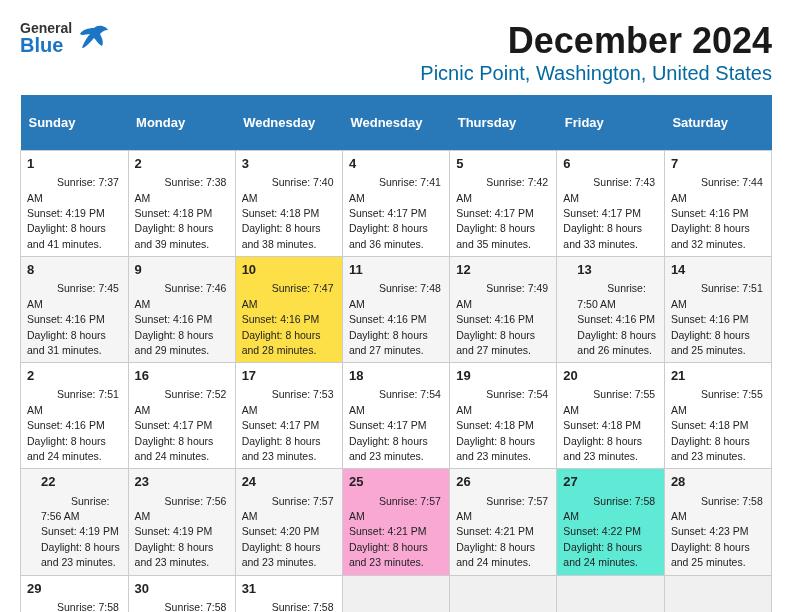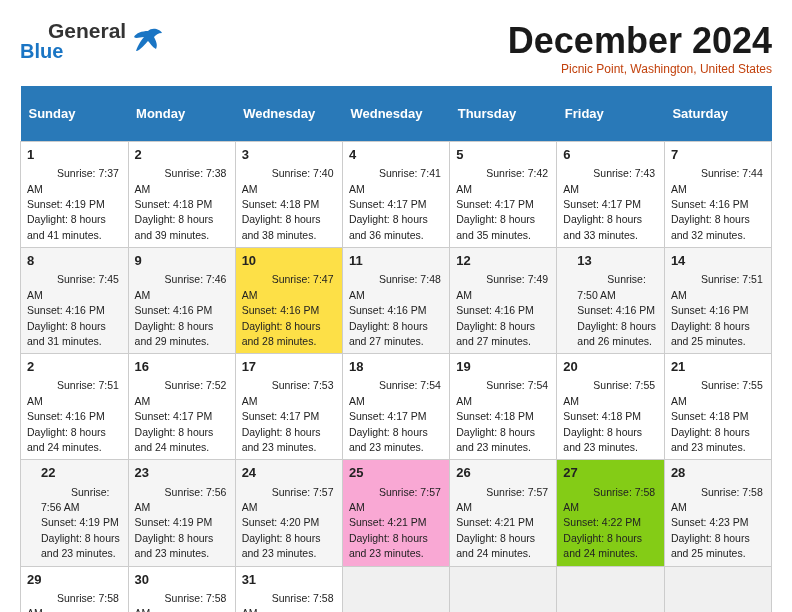--- a/index.html
+++ b/index.html
@@ -18,22 +18,22 @@
     }
     .title-section {
       text-align: right;
     }
     .month-title {
       font-size: 36px;
       font-weight: bold;
       color: #1a1a1a;
     }
     .location-title {
-      font-size: 12px;
-      color: #c2410c;
+      font-size: 20px;
+      color: #0369a1;
       margin-left: 48px;
     }
     .calendar {
       width: 100%;
       border-collapse: collapse;
       font-size: 11px;
     }
     .calendar th {
       background-color: #2979b8;
       color: white;
@@ -82,21 +82,21 @@
     }
   </style>
 </head>
 <body>
 
 <div>
   <div class="header-section">
     <div class="logo-wrapper">
       <div style="display:flex; align-items:center; gap:4px;">
         <div class="logo-name">
-          <span style="font-size:21px; font-weight:bold; color:#333;margin-left:28px;">General</span>
+          <span style="font-size:14px; font-weight:bold; color:#333;">General</span>
           <span style="font-size:20px; font-weight:bold; color:#1a75c4;">Blue</span>
         </div>
         <svg width="36" height="36" viewBox="0 0 36 36">
           <path d="M18 8 C22 4, 30 6, 32 10 C28 10, 26 12, 24 14 C26 18, 28 22, 26 26 C22 24, 20 20, 18 18 C16 20, 10 28, 6 28 C8 22, 12 16, 14 14 C10 14, 6 16, 4 14 C6 10, 12 8, 18 8 Z" fill="#1a75c4"></path>
         </svg>
       </div>
     </div>
     <div class="title-section">
       <div class="month-title">December 2024</div>
       <div class="location-title">Picnic Point, Washington, United States</div>
@@ -142,21 +142,21 @@
           <td><span class="day-number">19</span><span class="day-info">Sunrise: 7:54 AM<br>Sunset: 4:18 PM<br>Daylight: 8 hours and 23 minutes.</span></td>
           <td><span class="day-number">20</span><span class="day-info">Sunrise: 7:55 AM<br>Sunset: 4:18 PM<br>Daylight: 8 hours and 23 minutes.</span></td>
           <td><span class="day-number">21</span><span class="day-info">Sunrise: 7:55 AM<br>Sunset: 4:18 PM<br>Daylight: 8 hours and 23 minutes.</span></td>
         </tr>
         <tr>
           <td style="background-color: rgb(245, 245, 245); padding-left: 20px;"><span class="day-number">22</span><span class="day-info">Sunrise: 7:56 AM<br>Sunset: 4:19 PM<br>Daylight: 8 hours and 23 minutes.</span></td>
           <td style="background-color: rgb(245, 245, 245);"><span class="day-number">23</span><span class="day-info">Sunrise: 7:56 AM<br>Sunset: 4:19 PM<br>Daylight: 8 hours and 23 minutes.</span></td>
           <td style="background-color: rgb(245, 245, 245);"><span class="day-number">24</span><span class="day-info">Sunrise: 7:57 AM<br>Sunset: 4:20 PM<br>Daylight: 8 hours and 23 minutes.</span></td>
           <td style="background-color: #f9a8d4;"><span class="day-number">25</span><span class="day-info">Sunrise: 7:57 AM<br>Sunset: 4:21 PM<br>Daylight: 8 hours and 23 minutes.</span></td>
           <td style="background-color: rgb(245, 245, 245);"><span class="day-number">26</span><span class="day-info">Sunrise: 7:57 AM<br>Sunset: 4:21 PM<br>Daylight: 8 hours and 24 minutes.</span></td>
-          <td style="background-color: #84cc16;"><span class="day-number">27</span><span class="day-info">Sunrise: 7:58 AM<br>Sunset: 4:22 PM<br>Daylight: 8 hours and 24 minutes.</span></td>
+          <td style="background-color: #5eead4;"><span class="day-number">27</span><span class="day-info">Sunrise: 7:58 AM<br>Sunset: 4:22 PM<br>Daylight: 8 hours and 24 minutes.</span></td>
           <td style="background-color: rgb(245, 245, 245);"><span class="day-number">28</span><span class="day-info">Sunrise: 7:58 AM<br>Sunset: 4:23 PM<br>Daylight: 8 hours and 25 minutes.</span></td>
         </tr>
         <tr>
           <td><span class="day-number">29</span><span class="day-info">Sunrise: 7:58 AM<br>Sunset: 4:24 PM<br>Daylight: 8 hours and 25 minutes.</span></td>
           <td><span class="day-number">30</span><span class="day-info">Sunrise: 7:58 AM<br>Sunset: 4:25 PM<br>Daylight: 8 hours and 26 minutes.</span></td>
           <td><span class="day-number">31</span><span class="day-info">Sunrise: 7:58 AM<br>Sunset: 4:25 PM<br>Daylight: 8 hours and 27 minutes.</span></td>
           <td class="empty-cell" style="background-color: rgb(240, 240, 240);"></td>
           <td class="empty-cell" style="background-color: rgb(240, 240, 240);"></td>
           <td class="empty-cell" style="background-color: rgb(240, 240, 240);"></td>
           <td class="empty-cell" style="background-color: rgb(240, 240, 240);"></td>

